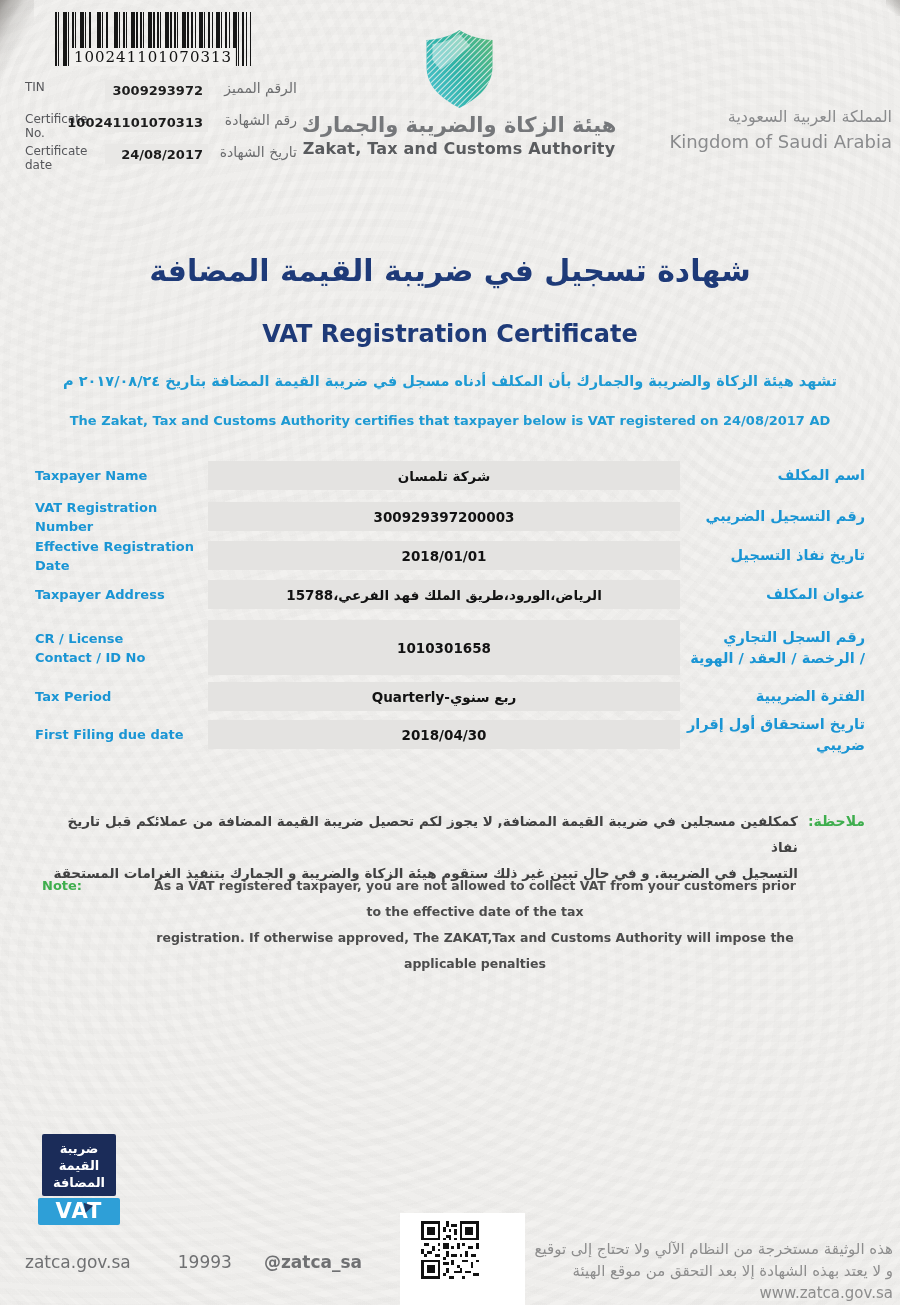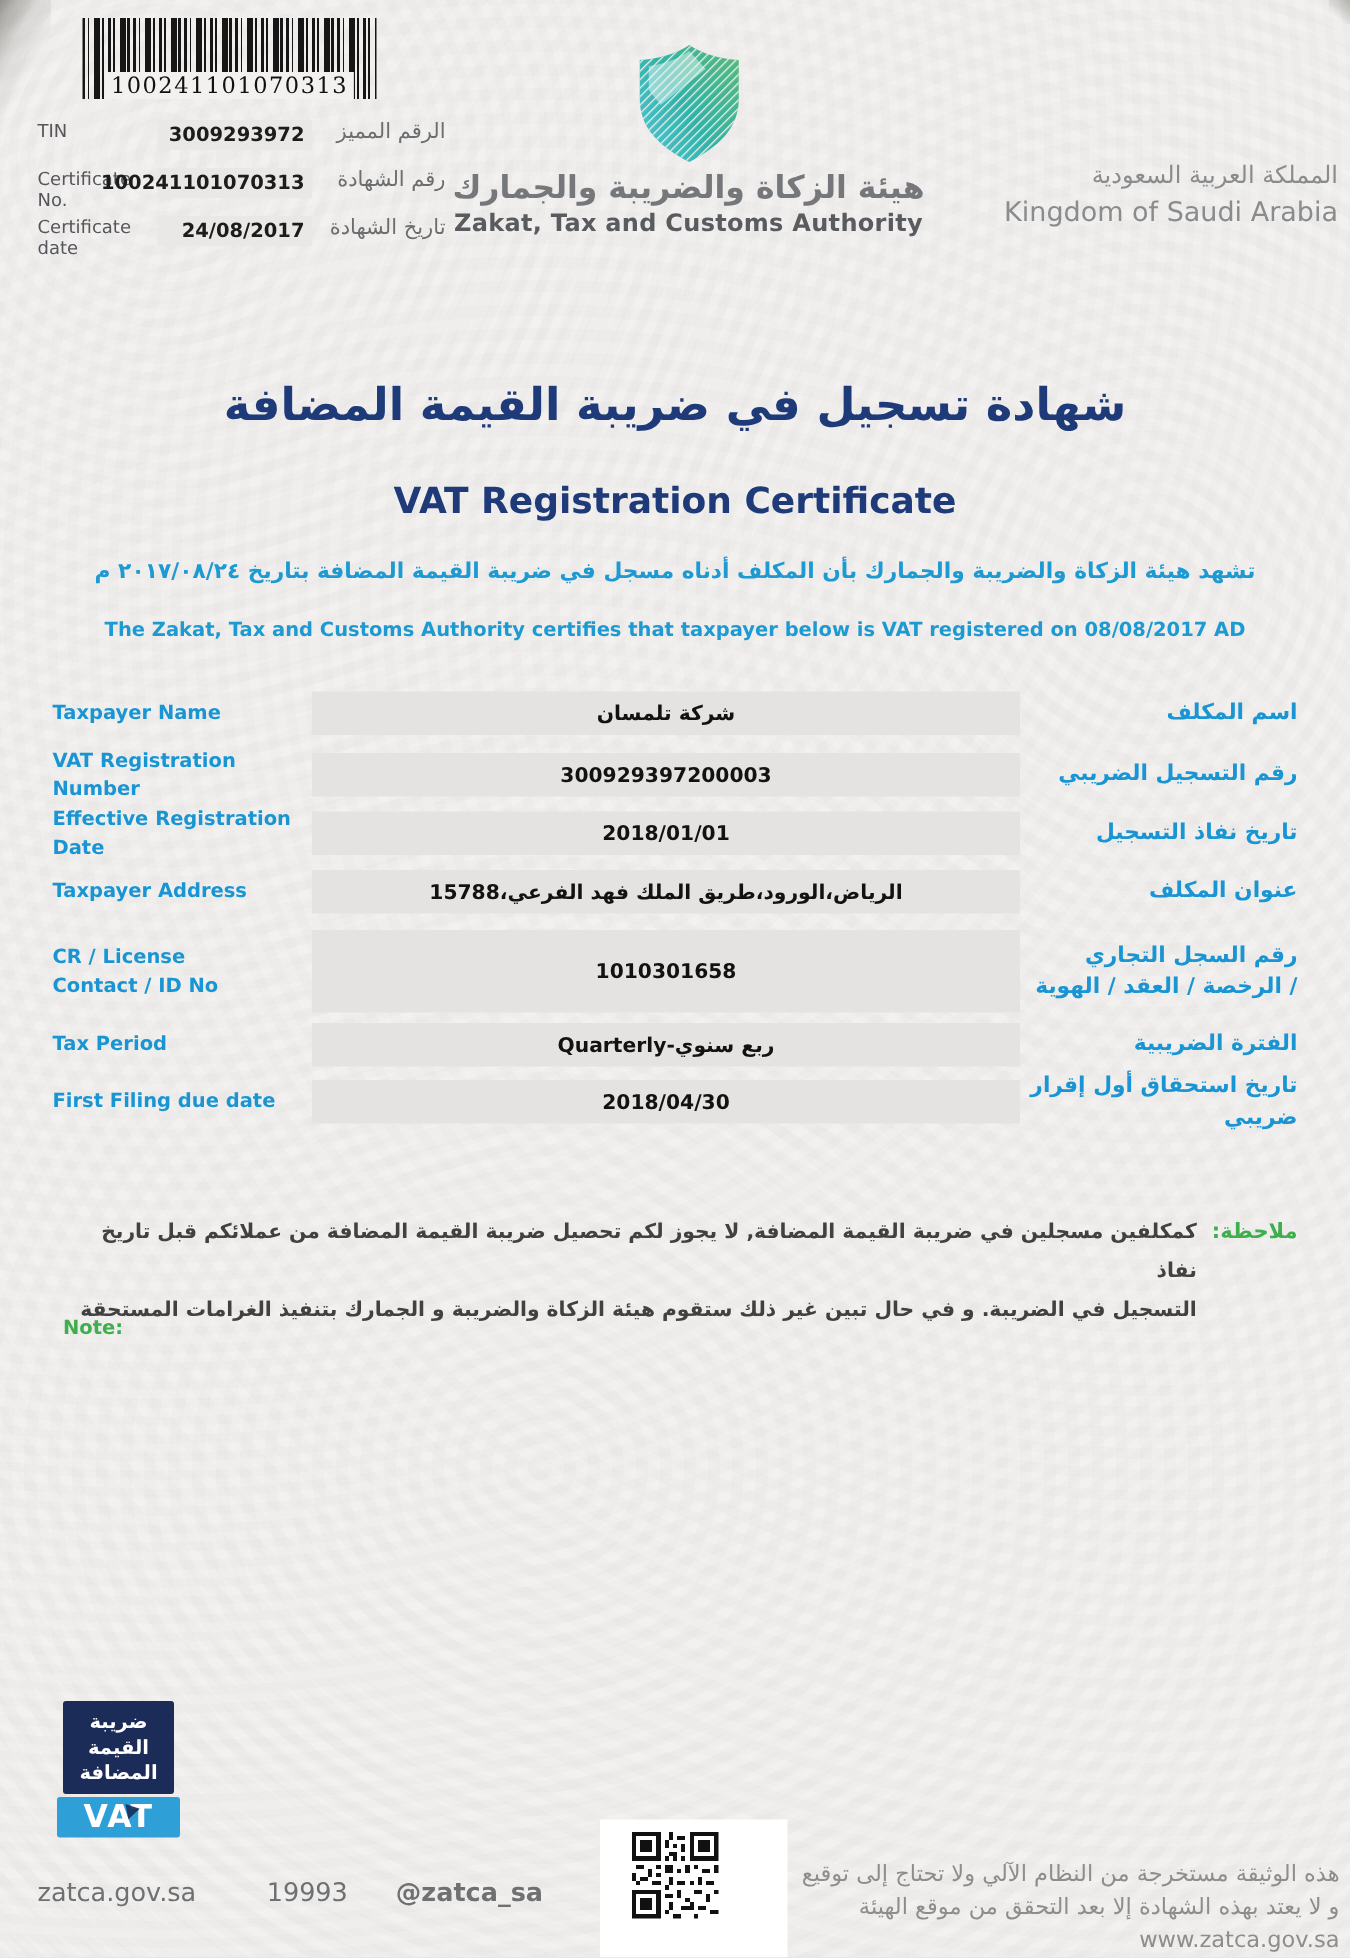--- a/index.html
+++ b/index.html
@@ -171,21 +171,21 @@
 
   <div class="kingdom">
     <div class="kingdom-ar">المملكة العربية السعودية</div>
     <div class="kingdom-en">Kingdom of Saudi Arabia</div>
   </div>
 
   <div class="main-title-ar">شهادة تسجيل في ضريبة القيمة المضافة</div>
   <div class="main-title-en">VAT Registration Certificate</div>
 
   <div class="statement-ar">تشهد هيئة الزكاة والضريبة والجمارك بأن المكلف أدناه مسجل في ضريبة القيمة المضافة بتاريخ  ٢٠١٧/٠٨/٢٤ م</div>
-  <div class="statement-en">The Zakat, Tax and Customs Authority certifies that taxpayer below is VAT registered on 08/08/2017 AD</div>
+  <div class="statement-en">The Zakat, Tax and Customs Authority certifies that taxpayer below is VAT registered on 24/08/2017 AD</div>
 
   <div class="detail-row" style="top:461px; height:29px;">
     <span class="d-label-en">Taxpayer Name</span>
     <span class="d-box" style="height:29px;">
       <span class="d-value" dir="auto">شركة تلمسان</span>
     </span>
     <span class="d-label-ar">اسم المكلف</span>
   </div>
 
   <div class="detail-row" style="top:502px; height:29px;">
@@ -239,20 +239,22 @@
 ضريبي</span>
   </div>
 
   <div class="note-ar">
     <span class="note-ar-label">ملاحظة:</span>
     <span class="note-ar-text">كمكلفين مسجلين في ضريبة القيمة المضافة, لا يجوز لكم تحصيل ضريبة القيمة المضافة من عملائكم قبل تاريخ نفاذ
 التسجيل في الضريبة. و في حال تبين غير ذلك ستقوم هيئة الزكاة والضريبة و الجمارك بتنفيذ الغرامات المستحقة</span>
   </div>
   <div class="note-en">
     <span class="note-en-label">Note:</span>
+    <span class="note-en-text">As a VAT registered taxpayer, you are not allowed to collect VAT from your customers prior to the effective date of the tax
+registration. If otherwise approved, The ZAKAT,Tax and Customs Authority will impose the applicable penalties</span>
   </div>
 
   <div class="vat-logo">
     <div class="vat-logo-square">
       <span class="vat-logo-ar">ضريبة
 القيمة
 المضافة</span>
     </div>
     <div class="vat-logo-bar">
       <span class="vat-logo-en">VAT</span>

